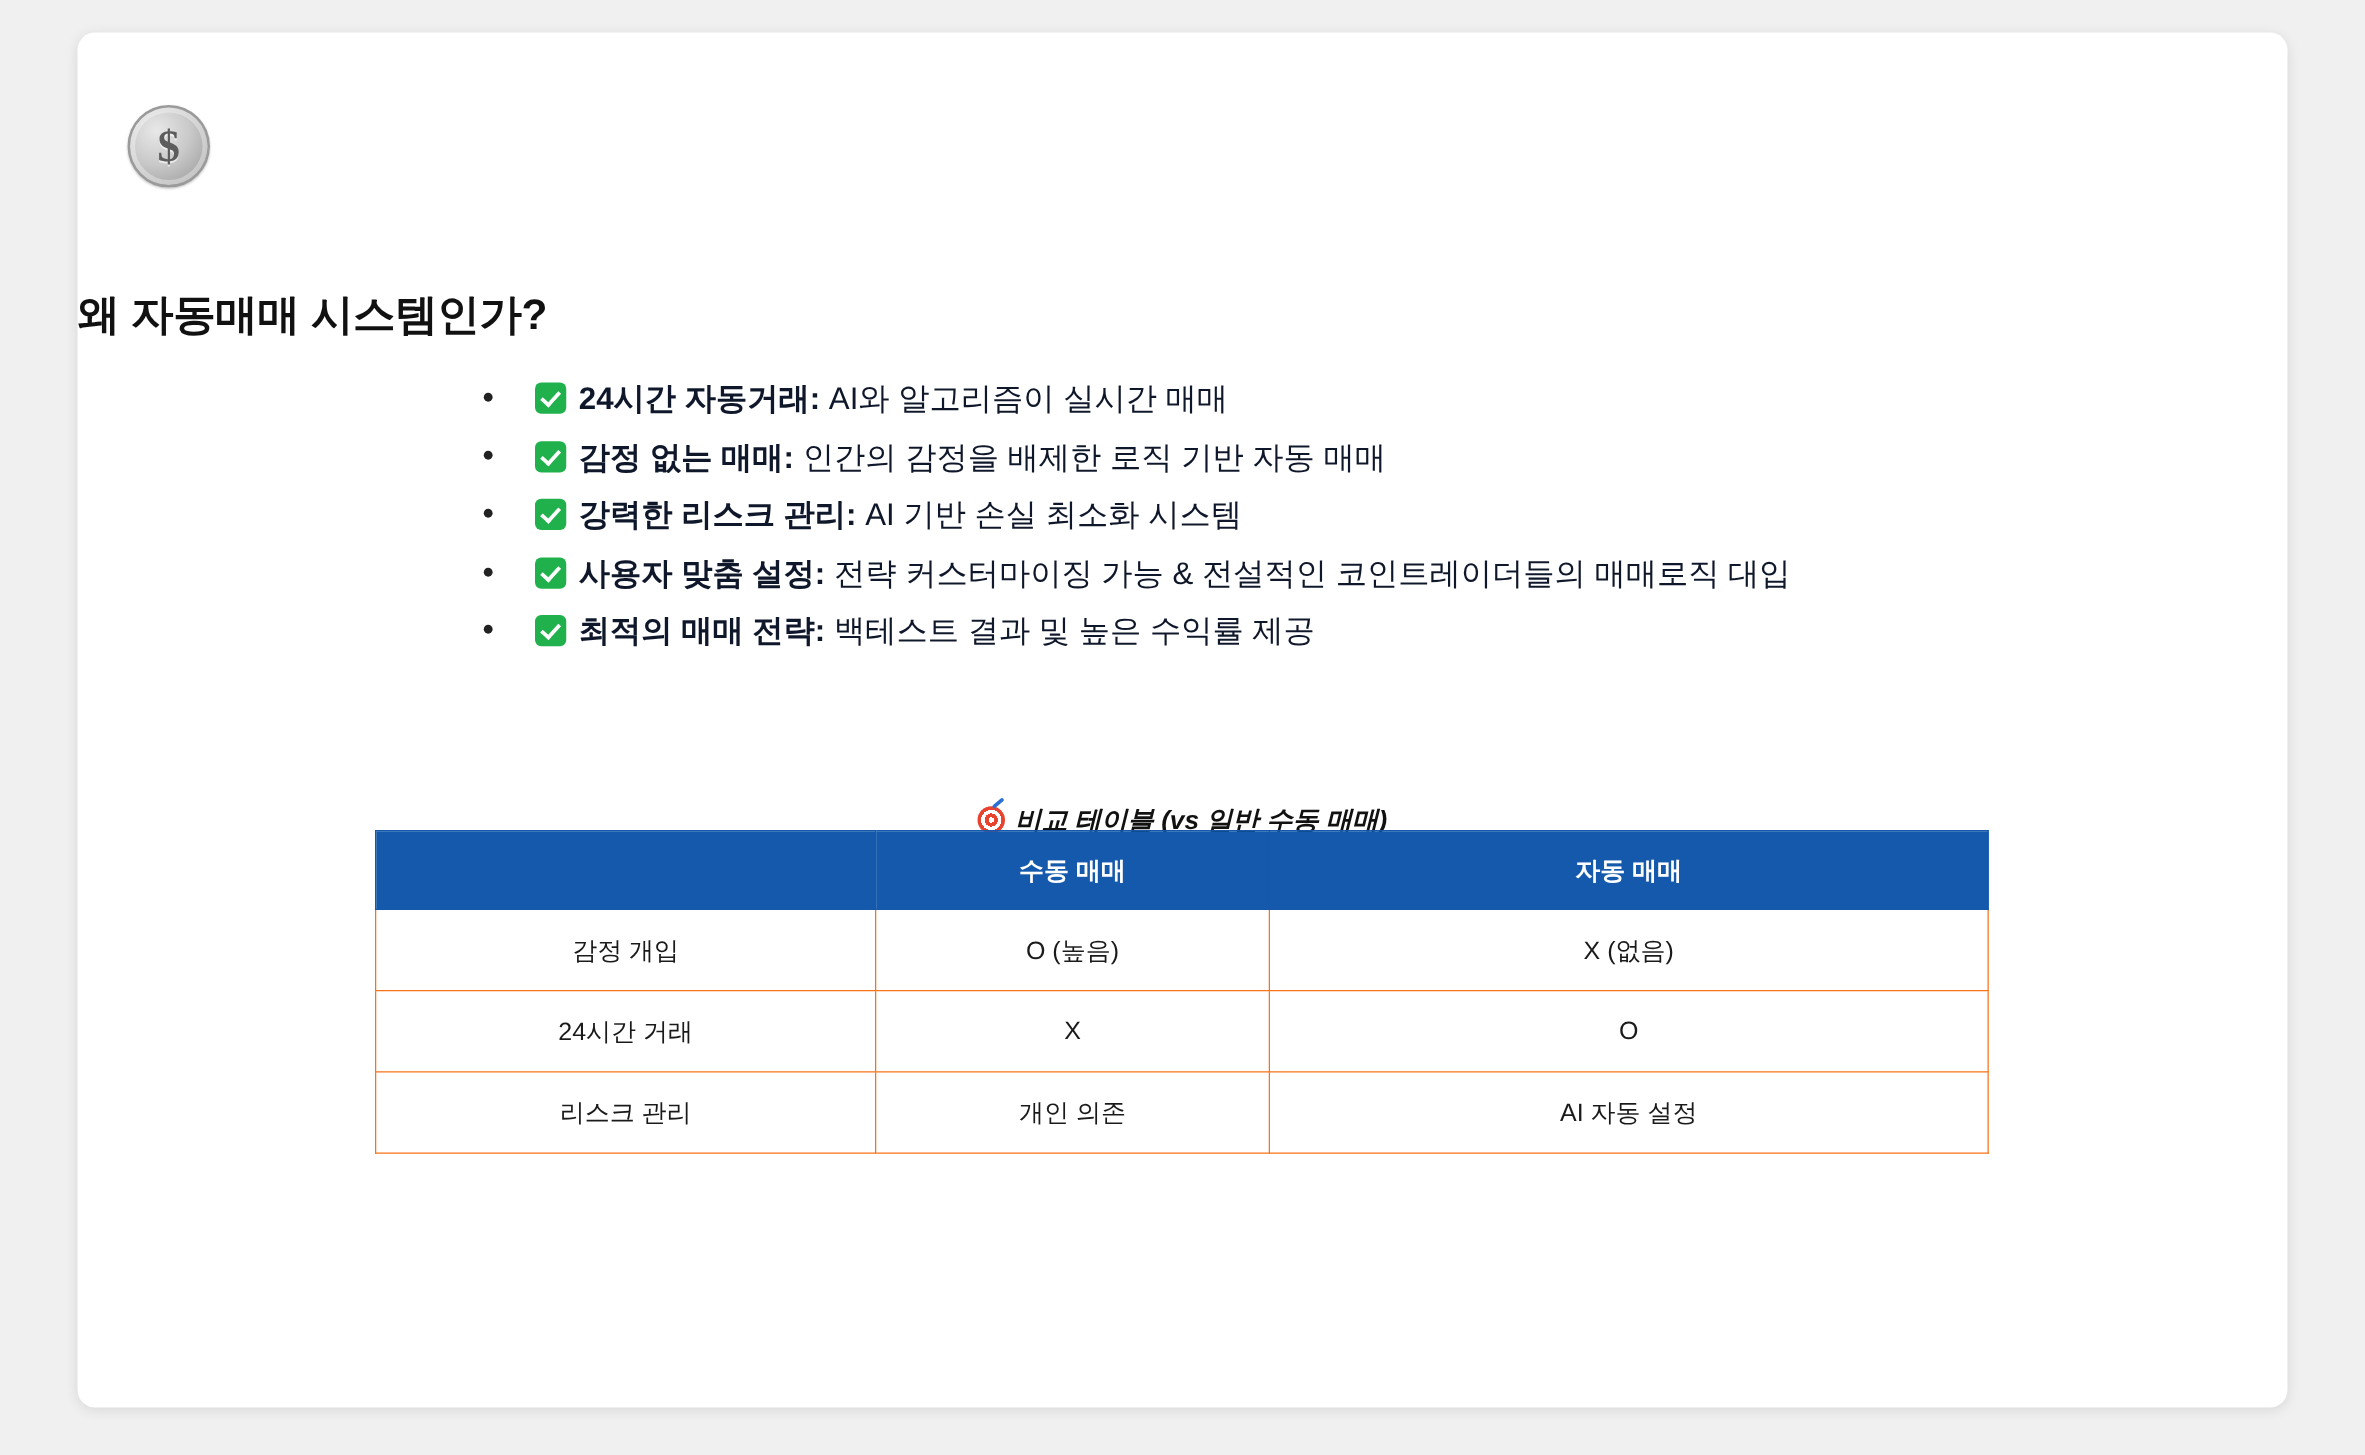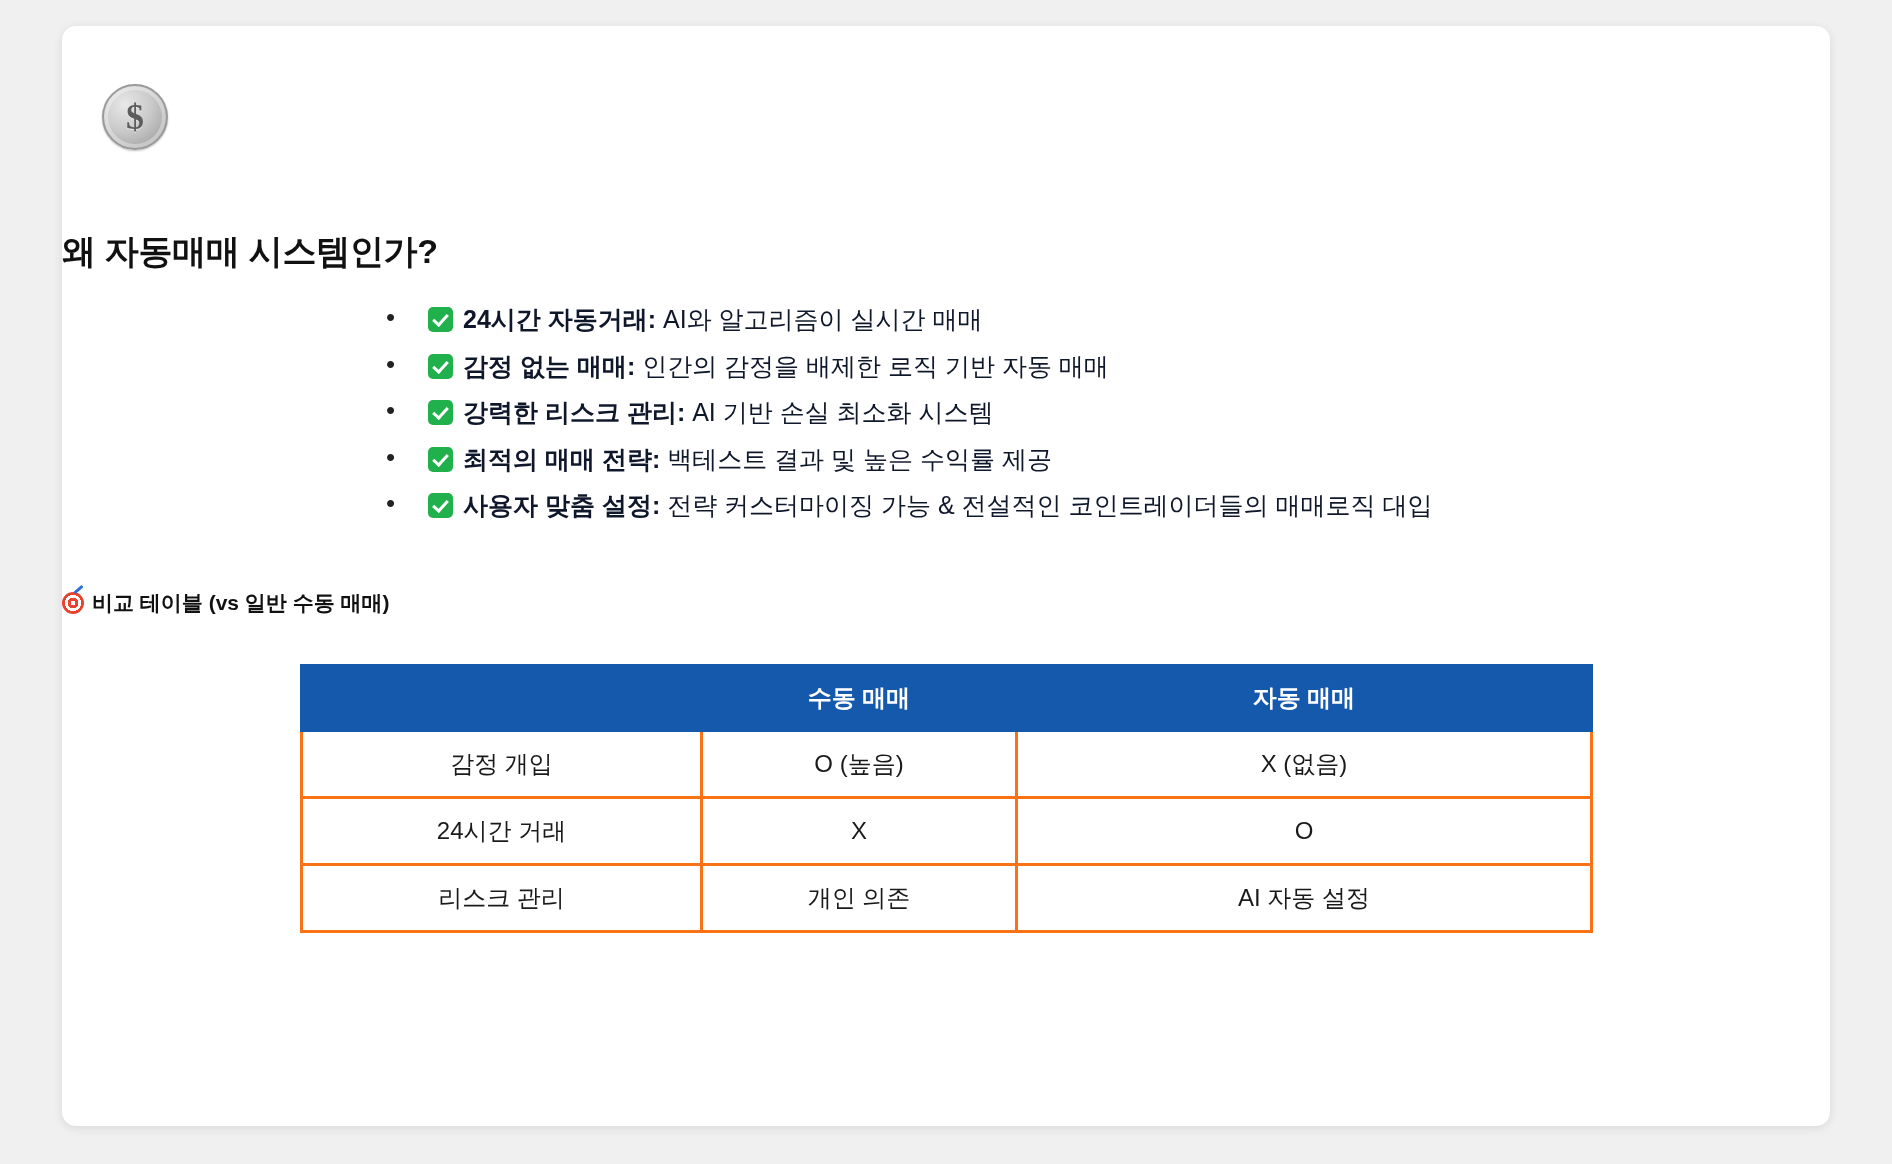--- a/index.html
+++ b/index.html
@@ -108,25 +108,26 @@
     transform: rotate(42deg);
   }
   .bullets strong {
     font-weight: bold;
   }
 
   .table-caption {
     position: absolute;
     left: 0;
     right: 0;
-    top: 563px;
-    text-align: left;
+    top: 616px;
+    text-align: center;
     font-size: 21px;
     font-weight: bold;
     color: #111111;
+    font-style: italic;
   }
   .target-icon {
     display: inline-block;
     width: 22px;
     height: 22px;
     border-radius: 50%;
     background: radial-gradient(circle at 50% 50%, #ffffff 0 14%, #e8432f 14% 34%, #ffffff 34% 52%, #e8432f 52% 72%, #ffffff 72% 84%, #2b6fd6 84% 100%);
     vertical-align: -4px;
     margin-right: 8px;
     position: relative;
@@ -146,23 +147,23 @@
   table.compare {
     position: absolute;
     left: 238px;
     top: 638px;
     width: 1290px;
     border-collapse: collapse;
     table-layout: fixed;
   }
   table.compare th,
   table.compare td {
-    border: 3px solid #f97316;
+    border: 1px solid #f97316;
     text-align: center;
-    font-size: 24px;
+    font-size: 20px;
     color: #1a1a1a;
     height: 64px;
     padding: 0 8px;
   }
   table.compare thead th {
     background: #1559ad;
     color: #ffffff;
     font-weight: bold;
     border-color: #1559ad;
     height: 62px;
@@ -189,24 +190,24 @@
     <li>
       <span class="chk"></span><strong>24시간 자동거래:</strong><span> AI와 알고리즘이 실시간 매매</span>
     </li>
     <li>
       <span class="chk"></span><strong>감정 없는 매매:</strong><span> 인간의 감정을 배제한 로직 기반 자동 매매</span>
     </li>
     <li>
       <span class="chk"></span><strong>강력한 리스크 관리:</strong><span> AI 기반 손실 최소화 시스템</span>
     </li>
     <li>
+      <span class="chk"></span><strong>사용자 맞춤 설정:</strong><span> 전략 커스터마이징 가능 &amp; 전설적인 코인트레이더들의 매매로직 대입</span>
+    </li>
+    <li>
       <span class="chk"></span><strong>최적의 매매 전략:</strong><span> 백테스트 결과 및 높은 수익률 제공</span>
-    </li>
-    <li>
-      <span class="chk"></span><strong>사용자 맞춤 설정:</strong><span> 전략 커스터마이징 가능 &amp; 전설적인 코인트레이더들의 매매로직 대입</span>
     </li>
   </ul>
 
   <div class="table-caption">
     <span class="target-icon"></span><span>비교 테이블 (vs 일반 수동 매매)</span>
   </div>
 
   <table class="compare">
     <colgroup>
       <col class="c1">

